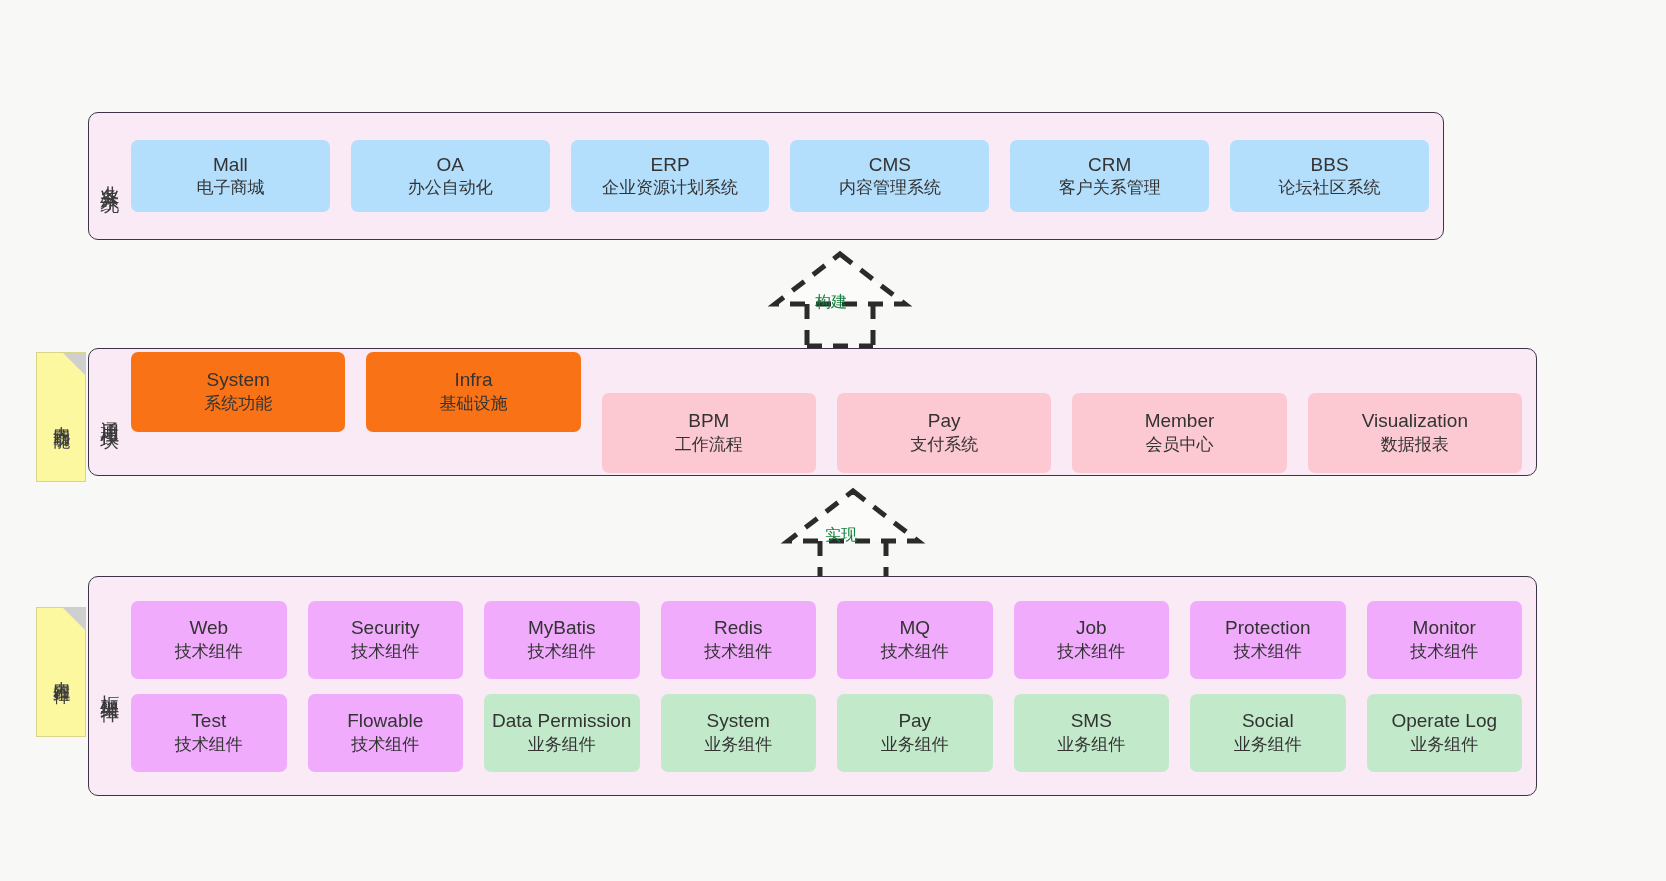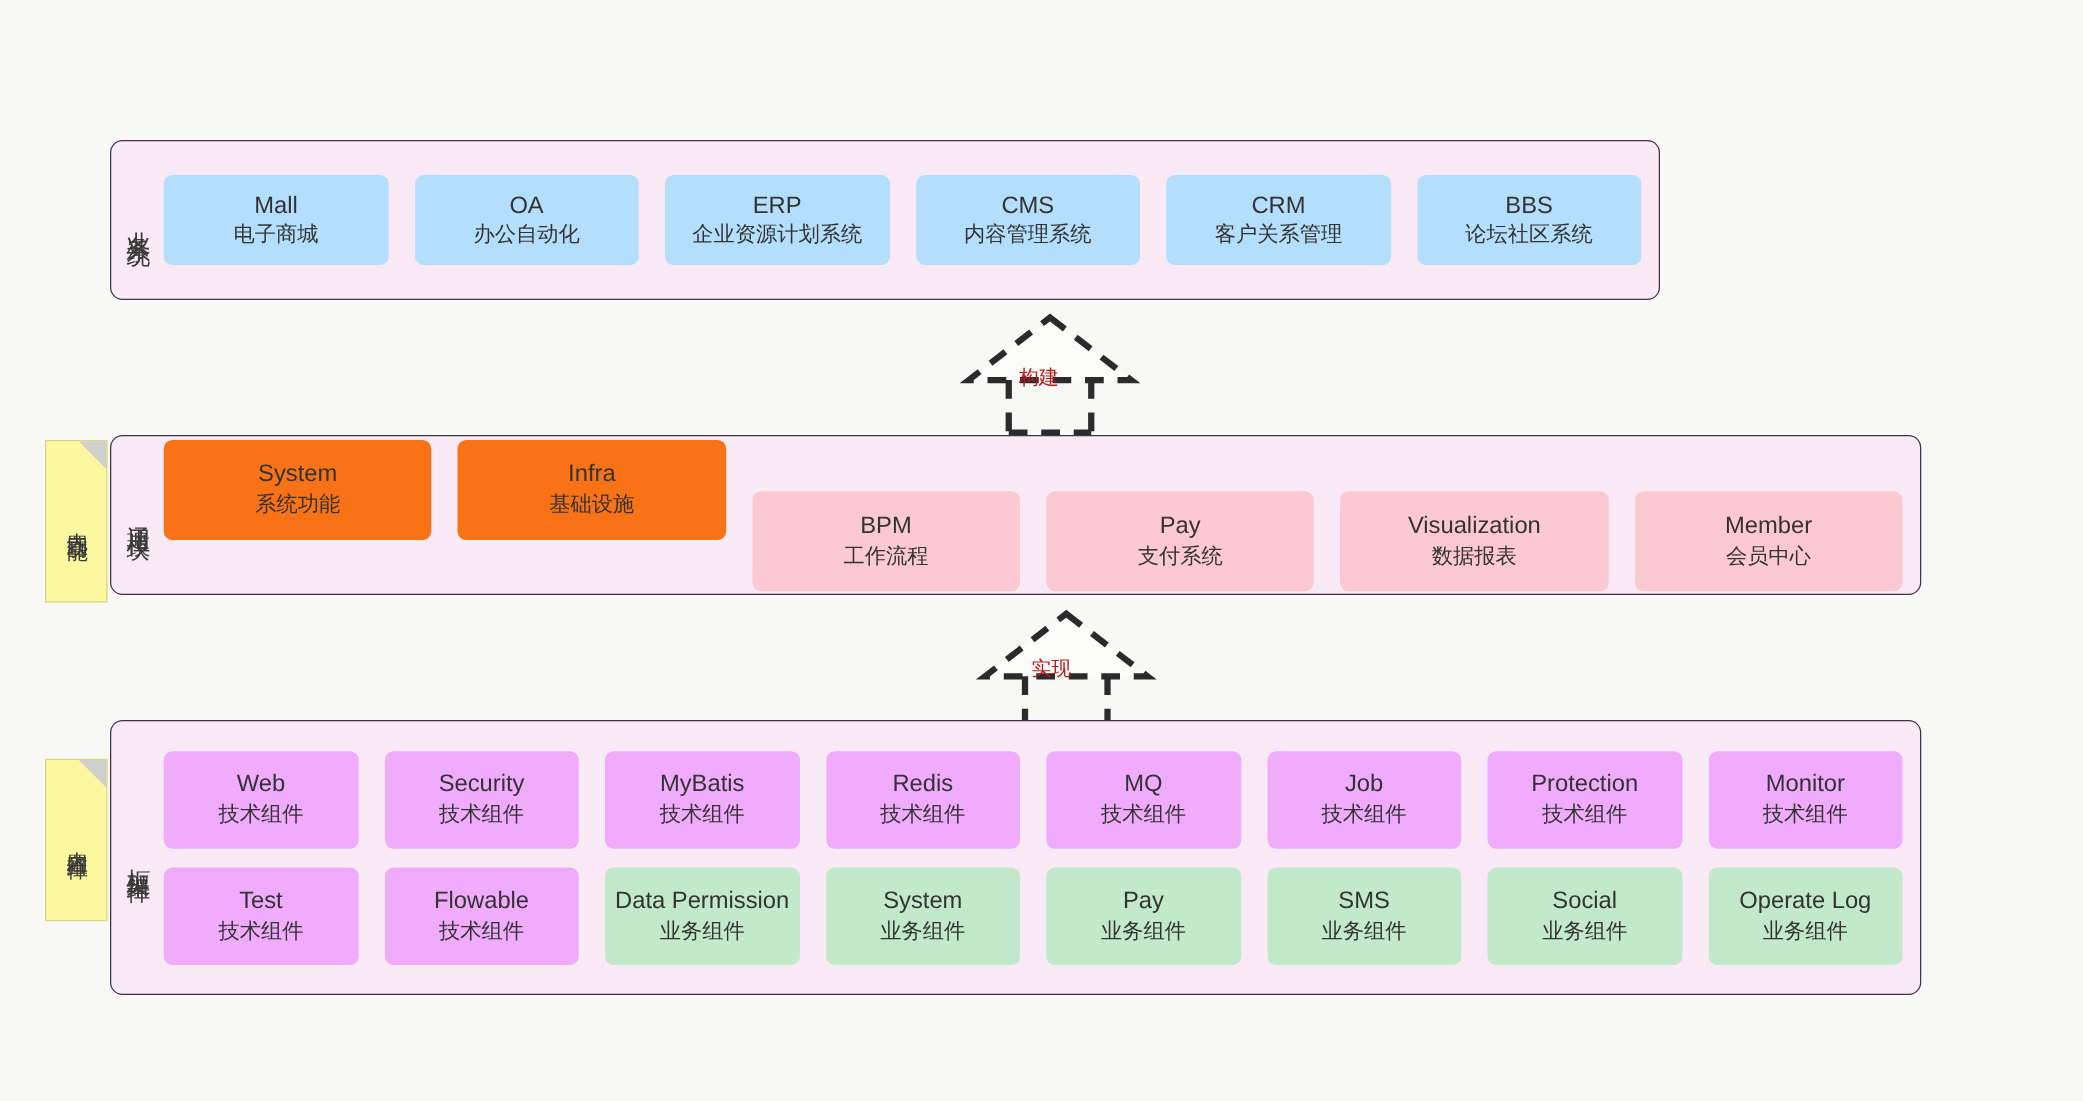--- a/index.html
+++ b/index.html
@@ -73,21 +73,21 @@
   .node .en { font-size: 19px; }
   .node .cn { font-size: 17px; }
 
   .biz   { background: #b3dffc; }
   .mod-strong { background: #f97316; }
   .mod-light  { background: #fcc9d2; margin-top: 41px; }
   .tech  { background: #f0abfc; }
   .comp  { background: #c2e9ca; }
 
   
-  #layer-business  { left: 88px;  top: 112px; width: 1240px; height: 128px; }
+  #layer-business  { left: 88px;  top: 112px; width: 1356px; height: 128px; }
   #layer-business .node { height: 72px; }
 
   #layer-module    { left: 88px;  top: 348px; width: 1449px; height: 128px; }
   #layer-module .node { height: 80px; }
 
   #layer-framework { left: 88px;  top: 576px; width: 1449px; height: 220px; }
   #layer-framework .node { height: 78px; }
 
   
   .sticky {
@@ -119,21 +119,21 @@
   
   .uml-arrow {
     position: absolute;
     width: 170px;
     height: 100px;
   }
   .uml-arrow svg { display: block; }
   .uml-label {
     position: absolute;
     font-size: 16px;
-    color: #b91c1c;
+    color: #15803d;
     background: transparent;
     user-select: none;
     white-space: nowrap;
   }
   #arrow-build { left: 755px; top: 248px; }
   #arrow-build-label { left: 815px; top: 292px; }
   #arrow-impl  { left: 768px; top: 485px; }
   #arrow-impl-label  { left: 825px; top: 525px; }
 </style>
 </head>
@@ -198,26 +198,26 @@
       </div>
       <div class="node mod-light">
         <span class="en">BPM</span>
         <span class="cn">工作流程</span>
       </div>
       <div class="node mod-light">
         <span class="en">Pay</span>
         <span class="cn">支付系统</span>
       </div>
       <div class="node mod-light">
+        <span class="en">Member</span>
+        <span class="cn">会员中心</span>
+      </div>
+      <div class="node mod-light">
         <span class="en">Visualization</span>
         <span class="cn">数据报表</span>
-      </div>
-      <div class="node mod-light">
-        <span class="en">Member</span>
-        <span class="cn">会员中心</span>
       </div>
     </div>
   </div>
 </div>
 
 <div class="uml-arrow" id="arrow-impl">
   <svg width="170" height="100" viewBox="0 0 170 100" fill="none">
     <path d="M85 6 L150 56 L20 56 Z" stroke="#2b2b2b" stroke-width="5" stroke-dasharray="15 11" fill="#fbfbfa" stroke-linejoin="miter"></path>
     <path d="M52 56 L52 100 M118 56 L118 100 M52 98 L118 98" stroke="#2b2b2b" stroke-width="5" stroke-dasharray="15 11" fill="none"></path>
   </svg>

